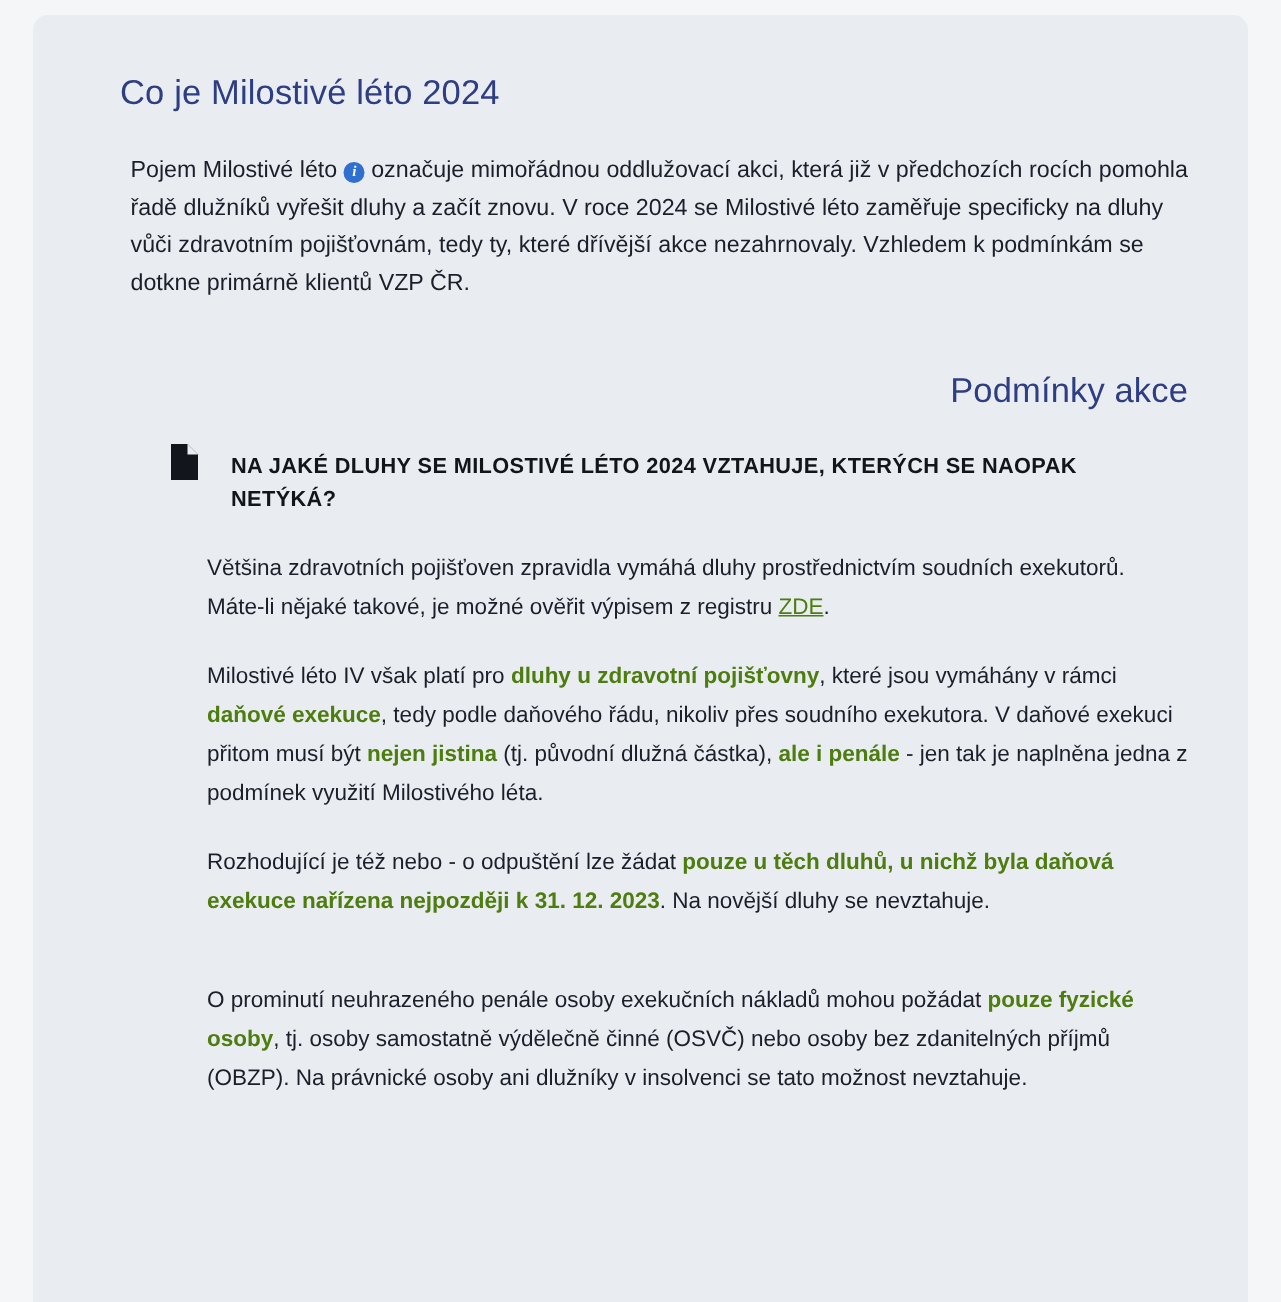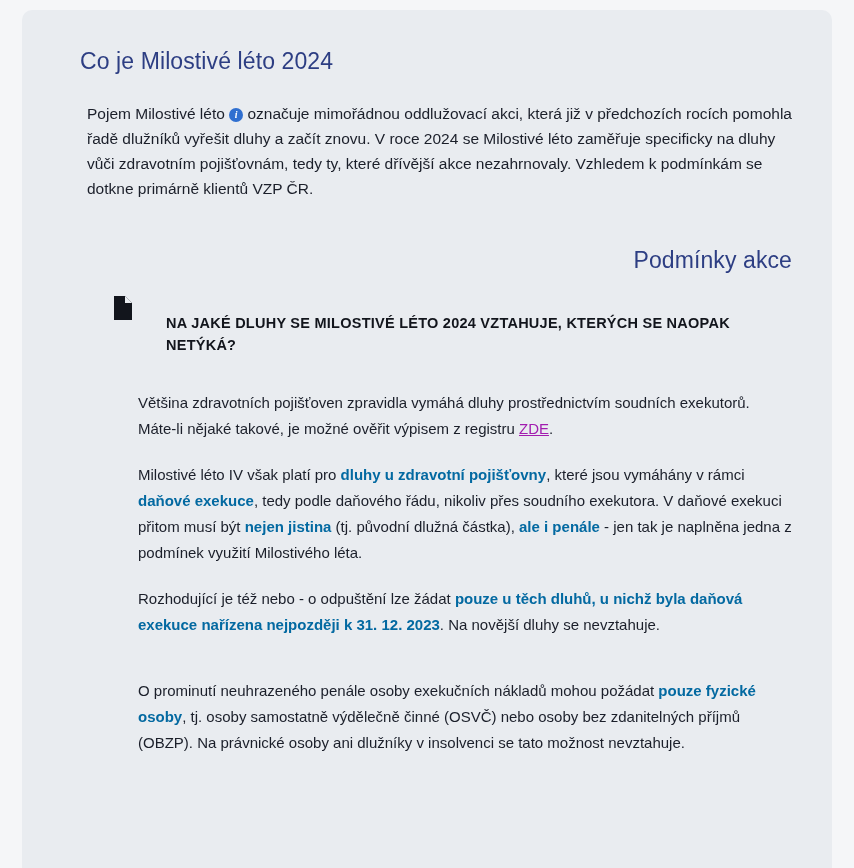--- a/index.html
+++ b/index.html
@@ -73,41 +73,41 @@
   .block-head .glyph {
     flex: 0 0 auto;
     width: 26px;
     height: 28px;
     display: flex;
     align-items: center;
     justify-content: center;
     margin-top: -2px;
   }
   .block-head h2 {
-    margin: 16px;
+    margin: 4px;
     color: #12151c;
     font-size: 14.5px;
     font-weight: bold;
     letter-spacing: 0.25px;
     line-height: 22px;
     text-transform: uppercase;
     max-width: 640px;
   }
   .block p {
     color: #1b1f2a;
     font-size: 15px;
     line-height: 26px;
     margin: 0 0 20px 0;
     padding-left: 28px;
     max-width: 686px;
   }
   .block p:last-child { margin-bottom: 0; }
-  .block p b { font-weight: bold; color: #0369a1; }
+  .block p b { font-weight: bold; color: #4d7c0f; }
   a.inline-link {
-    color: #a21caf;
+    color: #4d7c0f;
     text-decoration: underline;
   }
   .block.second { margin-top: 40px; }
 </style>
 </head>
 <body>
 
 <div class="page">
 
   <h1 class="section-title">Co je Milostivé léto 2024</h1>

